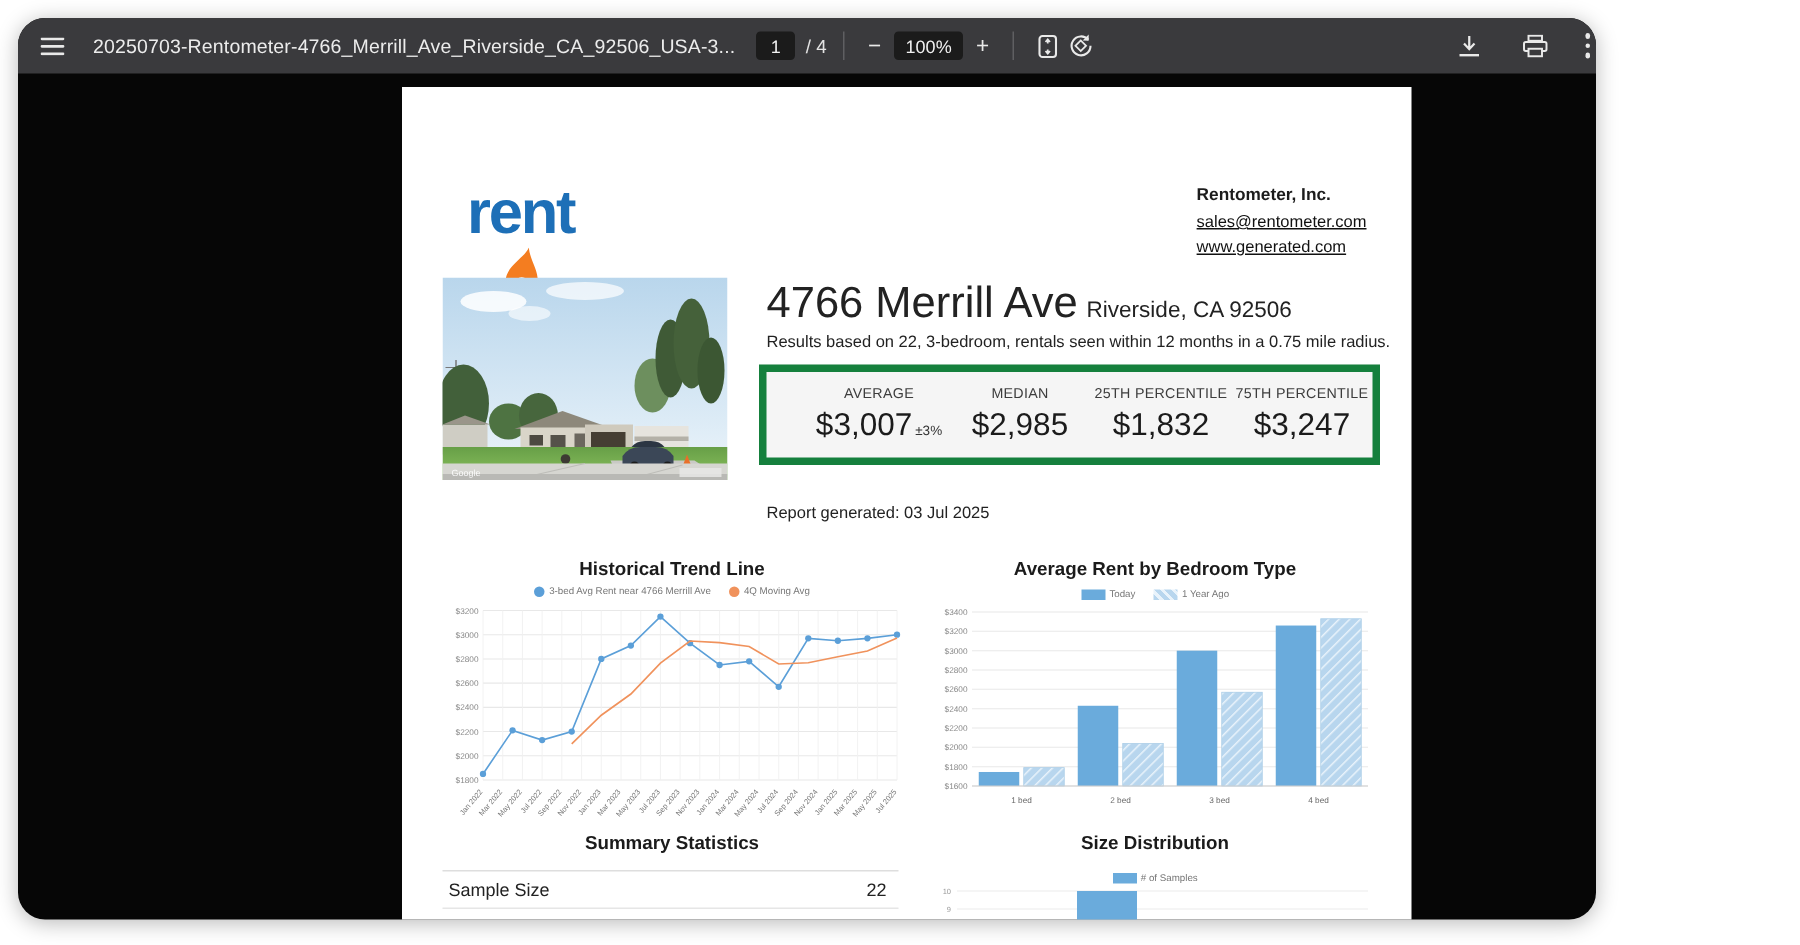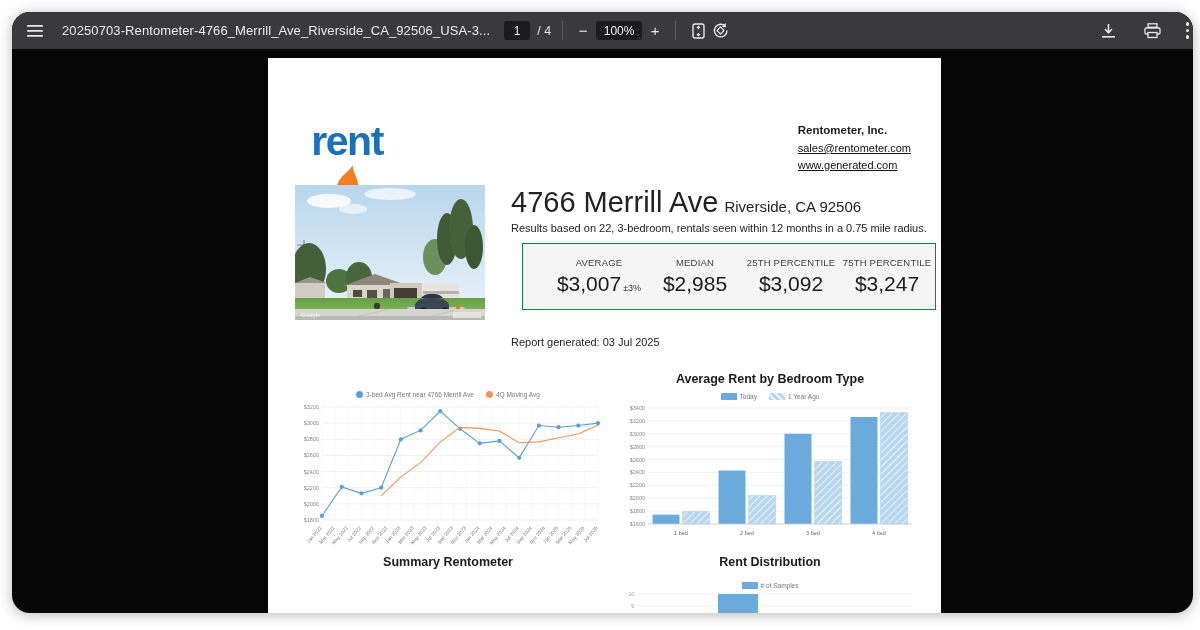--- a/index.html
+++ b/index.html
@@ -1,18 +1,18 @@
 <!DOCTYPE html>
 <html><head>
 <meta charset="utf-8">
 <style>
   * { box-sizing: border-box; margin: 0; padding: 0; }
   html,body { width:1200px; height:630px; background:#fff; font-family:"Liberation Sans",sans-serif; overflow:hidden; }
 
-  .window { position:absolute; left:12px; top:12px; width:1181px; height:601px;
+  .window { position:absolute; left:12px; top:12px; width:1052px; height:601px;
             background:#060606; border-radius:18px; overflow:hidden;
             box-shadow:0 2px 14px rgba(0,0,0,.28); }
 
   
   .toolbar { height:37px; background:#3a3a3d; display:flex; align-items:center;
              padding:0 14px 0 12px; color:#e9e9e9; }
   .tb-icon { display:flex; align-items:center; justify-content:center; width:22px; height:22px; cursor:pointer; }
   .tb-icon svg { display:block; }
   .filename { margin-left:16px; font-size:13px; color:#ececec; letter-spacing:.1px; white-space:nowrap; }
   .center-controls { display:flex; align-items:center; margin-left:14px; }
@@ -40,22 +40,22 @@
   .contact .co { font-weight:bold; font-size:11.5px; }
   .contact a { color:#111; text-decoration:underline; display:block; cursor:pointer; }
 
   .photo { position:absolute; left:27px; top:127px; width:190px; height:135px; }
 
   .addr { position:absolute; left:243px; top:128px; white-space:nowrap; }
   .addr .street { font-size:29px; color:#222; }
   .addr .city { font-size:15px; color:#222; margin-left:6px;text-align:right; }
   .subtitle { position:absolute; left:243px; top:164px; font-size:11px; color:#222; }
 
-  .stats-box { position:absolute; left:254px; top:185px; width:414px; height:67px;
-               background:#f5f5f5; border:1px solid #15803d; display:flex; align-items:center;padding-left:28px; }
+  .stats-box { position:absolute; left:238px; top:185px; width:414px; height:67px;
+               background:#f5f5f5; border:5px solid #15803d; display:flex; align-items:center;padding-left:28px; }
   .stat { flex:1; text-align:center; }
   .stat .lbl { font-size:9.5px; color:#3d3d3d; letter-spacing:.2px; margin-bottom:4px; }
   .stat .val { font-size:21px; color:#1b1b1b; }
   .stat .sfx { font-size:9px; color:#333; margin-left:2px; }
 
   .generated { position:absolute; left:243px; top:278px; font-size:11px; color:#222; }
 
   .chart-title { position:absolute; top:314px; font-size:12.5px; font-weight:bold; color:#1b1b1b; text-align:center; }
   .ct-left { left:24px; width:312px; }
   .ct-right { left:352px; width:300px; }
@@ -225,30 +225,31 @@
       <div class="stat">
         <div class="lbl">AVERAGE</div>
         <div class="val"><span>$3,007</span><span class="sfx">±3%</span></div>
       </div>
       <div class="stat">
         <div class="lbl">MEDIAN</div>
         <div class="val">$2,985</div>
       </div>
       <div class="stat">
         <div class="lbl">25TH PERCENTILE</div>
-        <div class="val">$3,092</div>
+        <div class="val">$1,832</div>
       </div>
       <div class="stat">
         <div class="lbl">75TH PERCENTILE</div>
         <div class="val">$3,247</div>
       </div>
     </div>
 
     <div class="generated">Report generated: 03 Jul 2025</div>
 
+    <div class="chart-title ct-left">Historical Trend Line</div>
     <div class="chart-title ct-right">Average Rent by Bedroom Type</div>
 
     <div class="legend lg-trend">
       <span class="item">
           <span class="dot" style="background:#5b9fd8"></span>
           <span>3-bed Avg Rent near 4766 Merrill Ave</span>
         </span>
       <span class="item">
           <span class="dot" style="background:#f0925c"></span>
           <span>4Q Moving Avg</span>
@@ -379,23 +380,29 @@
         <rect x="128.5" y="93.64444444444445" width="27" height="28.355555555555554" fill="url(#diagp)" stroke="#a9cce6" stroke-width="0.5"></rect>
         <text x="193" y="133" text-anchor="middle" font-size="5.5" fill="#666">3 bed</text>
         <rect x="164.5" y="31.77777777777777" width="27" height="90.22222222222223" fill="#6aabdc" stroke="none" stroke-width="0.5"></rect>
         <rect x="194.5" y="59.488888888888894" width="27" height="62.511111111111106" fill="url(#diagp)" stroke="#a9cce6" stroke-width="0.5"></rect>
         <text x="259" y="133" text-anchor="middle" font-size="5.5" fill="#666">4 bed</text>
         <rect x="230.5" y="15.022222222222211" width="27" height="106.97777777777779" fill="#6aabdc" stroke="none" stroke-width="0.5"></rect>
         <rect x="260.5" y="10.511111111111106" width="27" height="111.4888888888889" fill="url(#diagp)" stroke="#a9cce6" stroke-width="0.5"></rect>
         <line x1="28" y1="122" x2="292" y2="122" stroke="#cfcfcf" stroke-width="0.8"></line>
       </svg>
 
-    <div class="sec-title ct-left">Summary Rentometer</div>
-
-    <div class="sec-title ct-right">Rent Distribution</div>
+    <div class="sec-title ct-left">Summary Statistics</div>
+    <div class="summary-table">
+      <div class="summary-row">
+        <span>Sample Size</span>
+        <span class="v">22</span>
+      </div>
+    </div>
+
+    <div class="sec-title ct-right">Size Distribution</div>
     <div class="legend lg-dist">
       <span class="item">
           <span class="swatch" style="background:#6aabdc"></span>
           <span># of Samples</span>
         </span>
     </div>
     <svg id="dist-svg" class="chart-svg" width="300" height="40">
         <line x1="18" y1="2" x2="292" y2="2" stroke="#ececec" stroke-width="0.7"></line>
         <text x="14" y="4" text-anchor="end" font-size="5" fill="#999">10</text>
         <line x1="18" y1="14" x2="292" y2="14" stroke="#ececec" stroke-width="0.7"></line>

